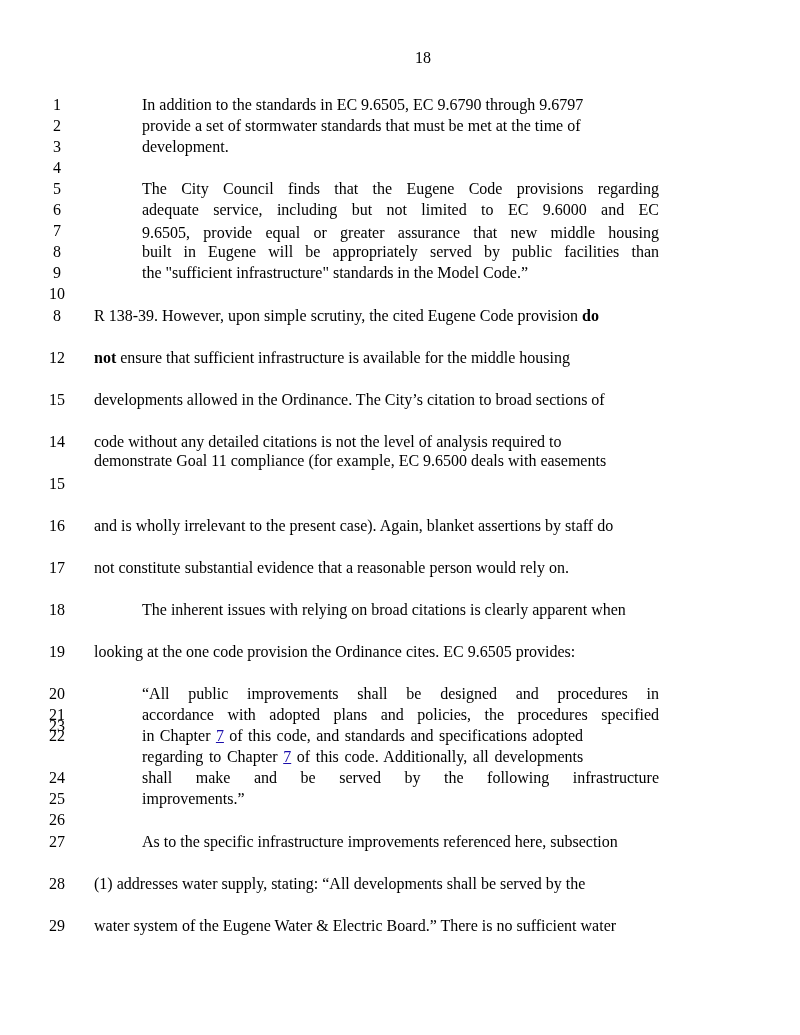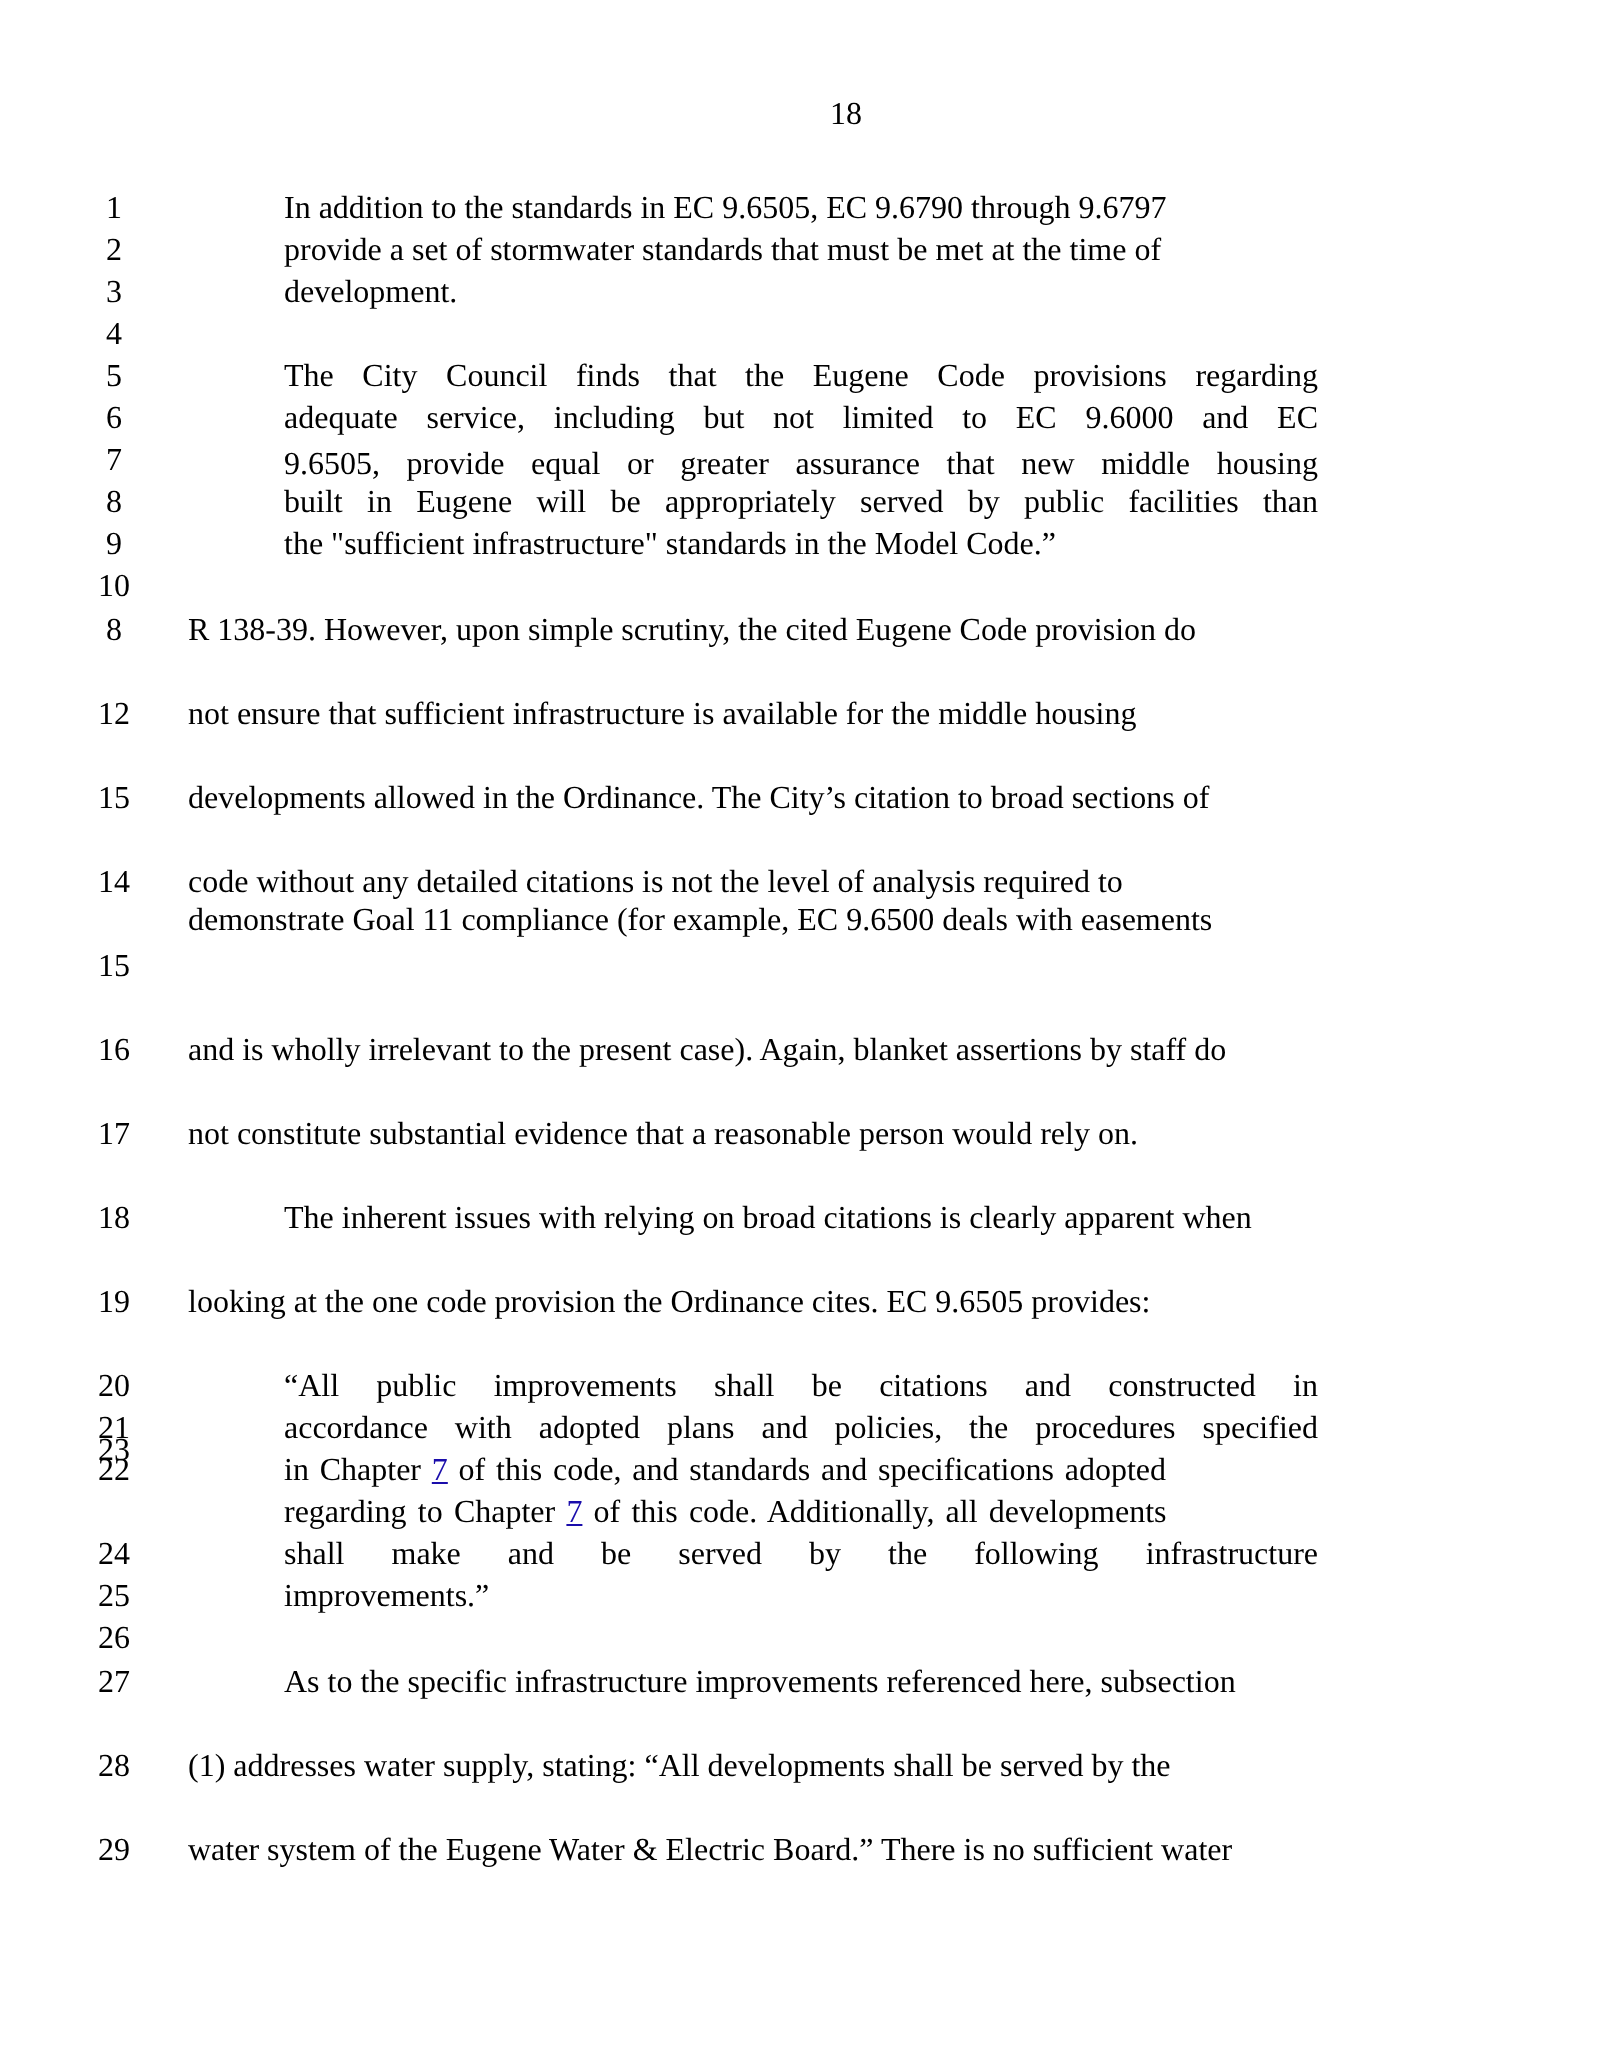--- a/index.html
+++ b/index.html
@@ -5,21 +5,21 @@
   html, body { margin: 0; padding: 0; background: #ffffff; }
   body { width: 800px; height: 1035px; position: relative; overflow: hidden;
          font-family: "Liberation Serif", "DejaVu Serif", serif; color: #000; font-size: 16px; }
   .pagenum { position: absolute; top: 49px; left: 0; width: 846px; text-align: center; font-size: 16px; }
   .ln { position: absolute; left: 44px; width: 26px; text-align: center; font-size: 16px; line-height: 20px; }
   .sl { position: absolute; left: 142px; width: 517px; font-size: 16px; line-height: 20px; white-space: nowrap; }
   .sl.just { text-align: justify; text-align-last: justify; white-space: normal; }
   .dl { position: absolute; left: 94px; width: 610px; font-size: 16px; line-height: 20px; white-space: nowrap; }
   .dl.indent { left: 142px; }
   a.link { color: #1a0dab; text-decoration: underline; }
-  b { font-weight: normal; }
+  b { font-weight: bold; }
 </style>
 </head>
 <body>
 
 <div>
   <div class="pagenum">18</div>
 
   <div class="ln" style="top:95px">1</div>
   <div class="ln" style="top:116px">2</div>
   <div class="ln" style="top:137px">3</div>
@@ -67,21 +67,21 @@
     <b>not</b><span> ensure that sufficient infrastructure is available for the middle housing</span>
   </div>
   <div class="dl" style="top:390px">developments allowed in the Ordinance.  The City’s citation to broad sections of</div>
   <div class="dl" style="top:432px">code without any detailed citations is not the level of analysis required to</div>
   <div class="dl" style="top:451px">demonstrate Goal 11 compliance (for example, EC 9.6500 deals with easements</div>
   <div class="dl" style="top:516px">and is wholly irrelevant to the present case).  Again, blanket assertions by staff do</div>
   <div class="dl" style="top:558px">not constitute substantial evidence that a reasonable person would rely on.</div>
   <div class="dl indent" style="top:600px">The inherent issues with relying on broad citations is clearly apparent when</div>
   <div class="dl" style="top:642px">looking at the one code provision the Ordinance cites.  EC 9.6505 provides:</div>
 
-  <div class="sl just" style="top:684px">“All public improvements shall be citations and constructed in</div>
+  <div class="sl just" style="top:684px">“All public improvements shall be designed and procedures in</div>
   <div class="sl just" style="top:705px">accordance with adopted plans and policies, the procedures specified</div>
   <div class="sl" style="top:726px; word-spacing:1.4px">
     <span>in Chapter </span><a class="link">7</a><span> of this code, and standards and specifications adopted</span>
   </div>
   <div class="sl" style="top:747px; word-spacing:1.6px">
     <span>regarding to Chapter </span><a class="link">7</a><span> of this code. Additionally, all developments</span>
   </div>
   <div class="sl just" style="top:768px">shall make and be served by the following infrastructure</div>
   <div class="sl" style="top:789px">improvements.”</div>
 

